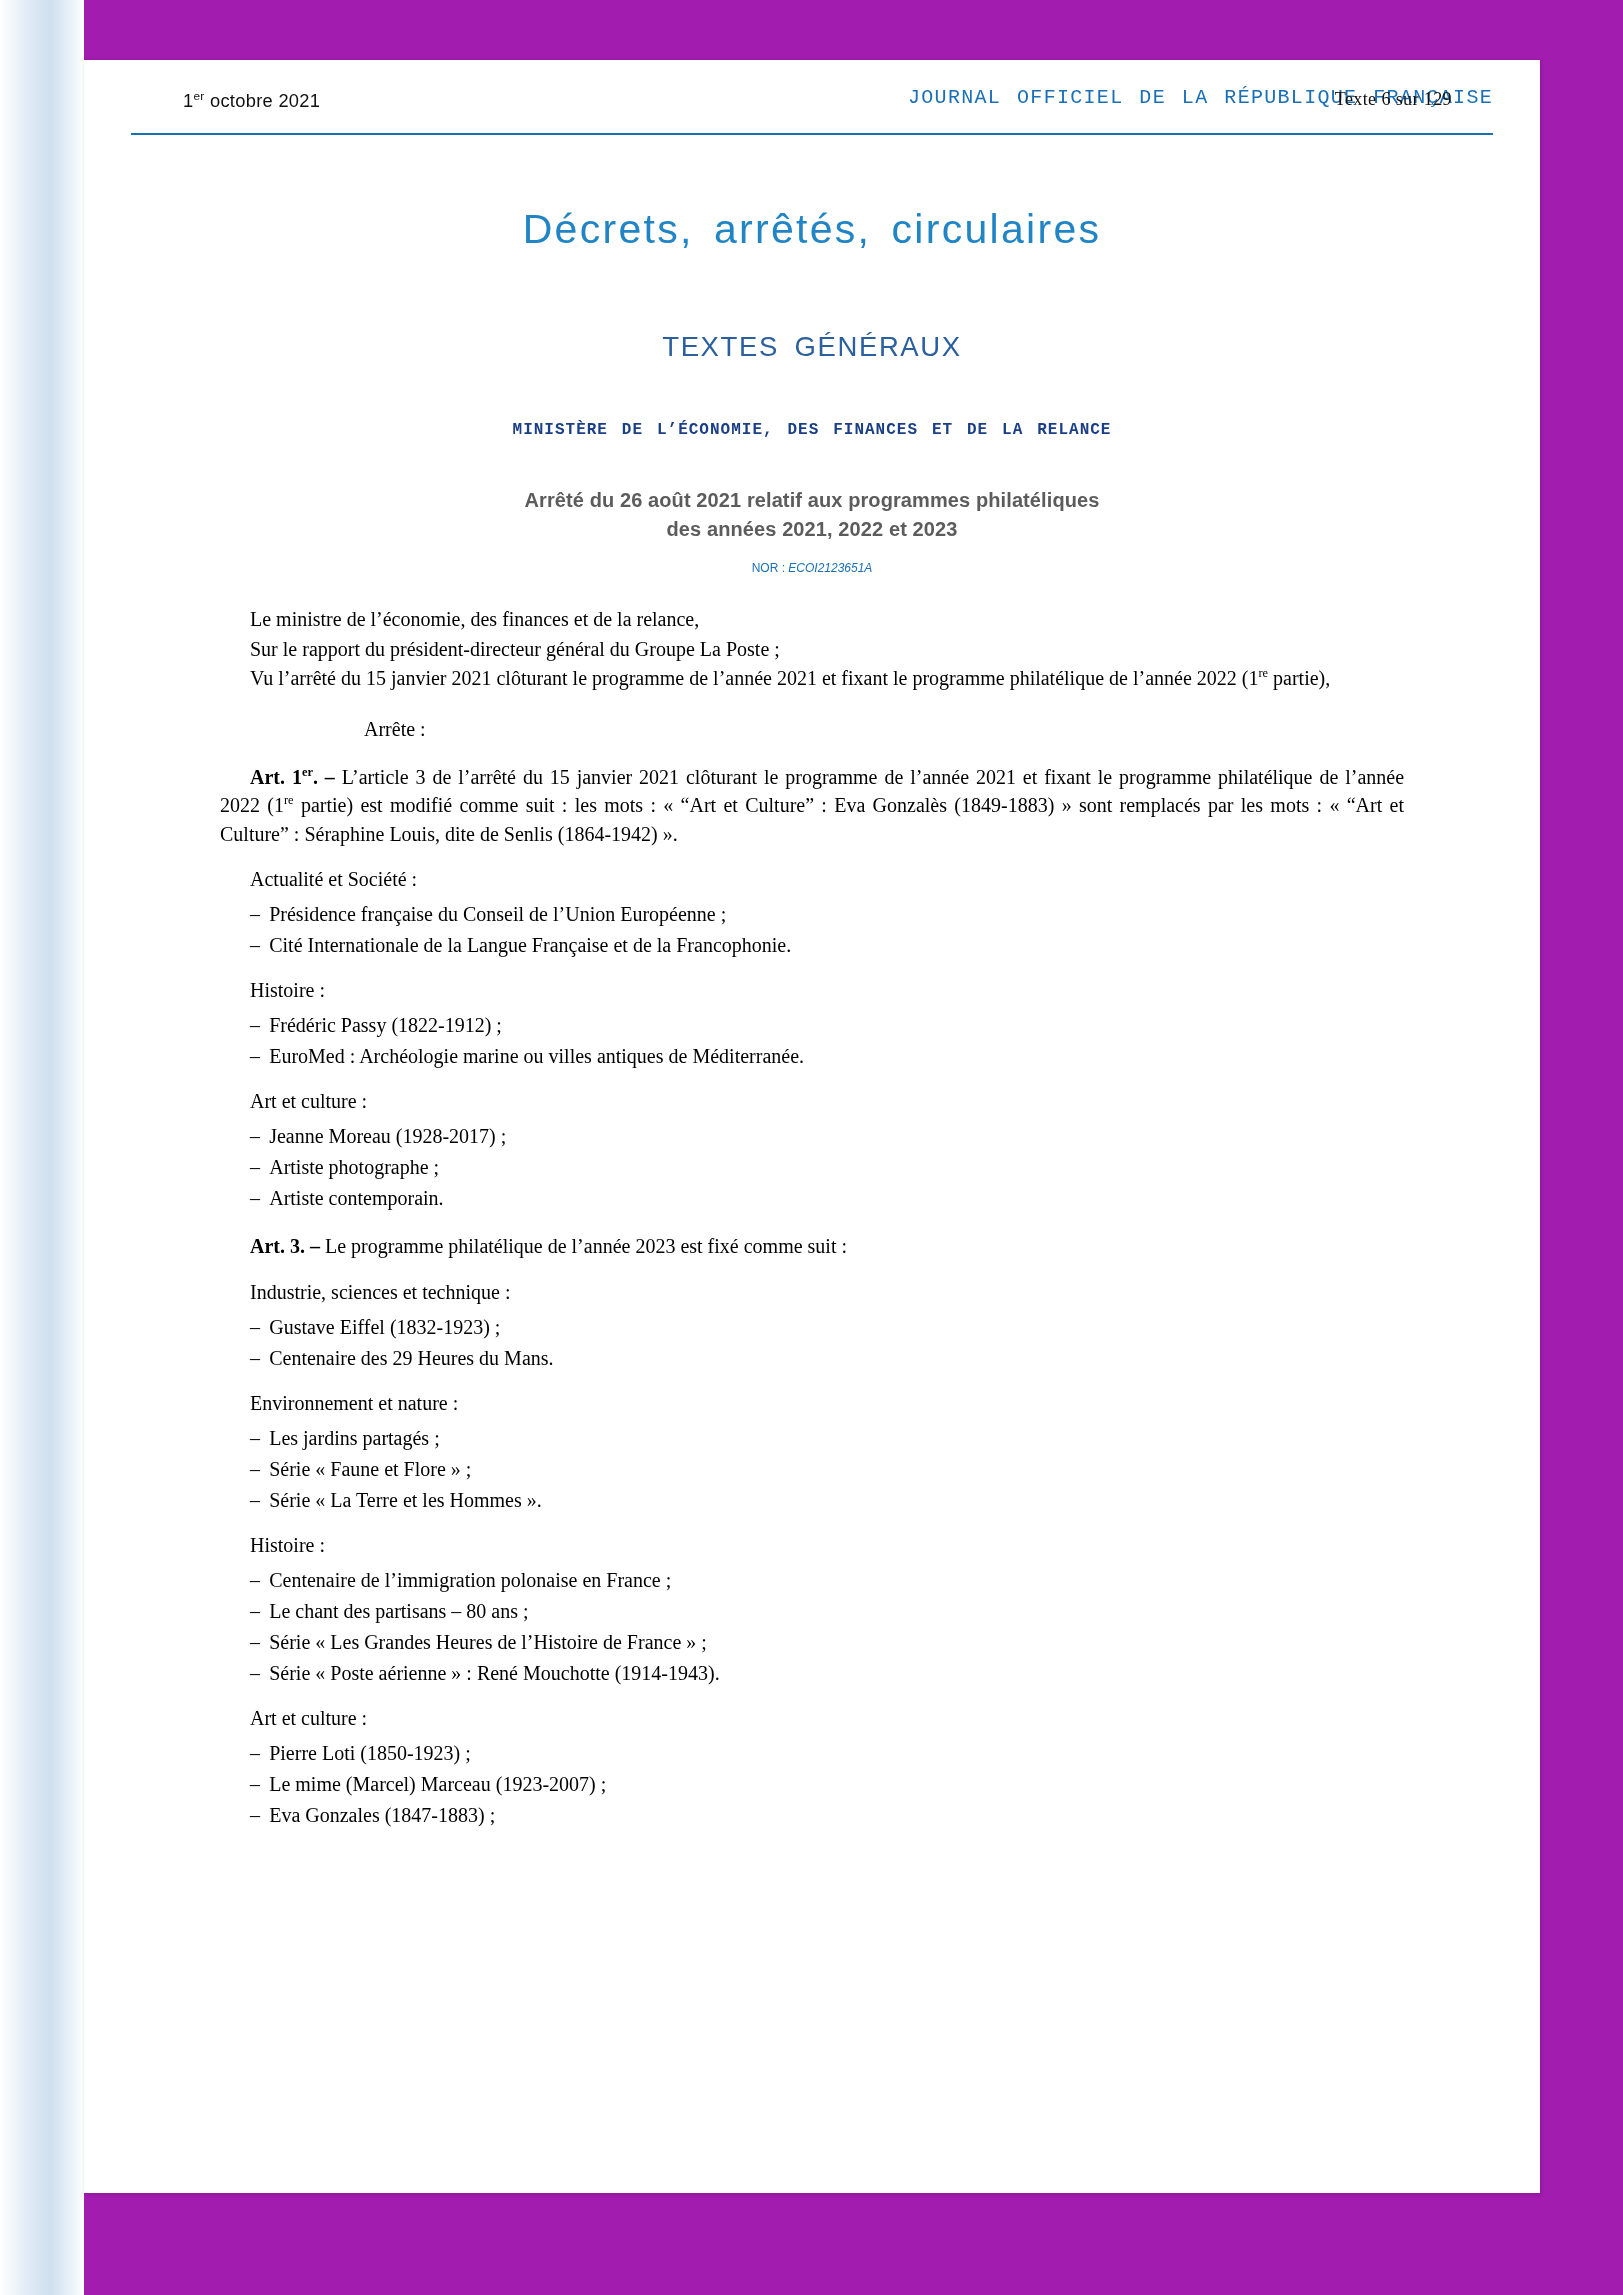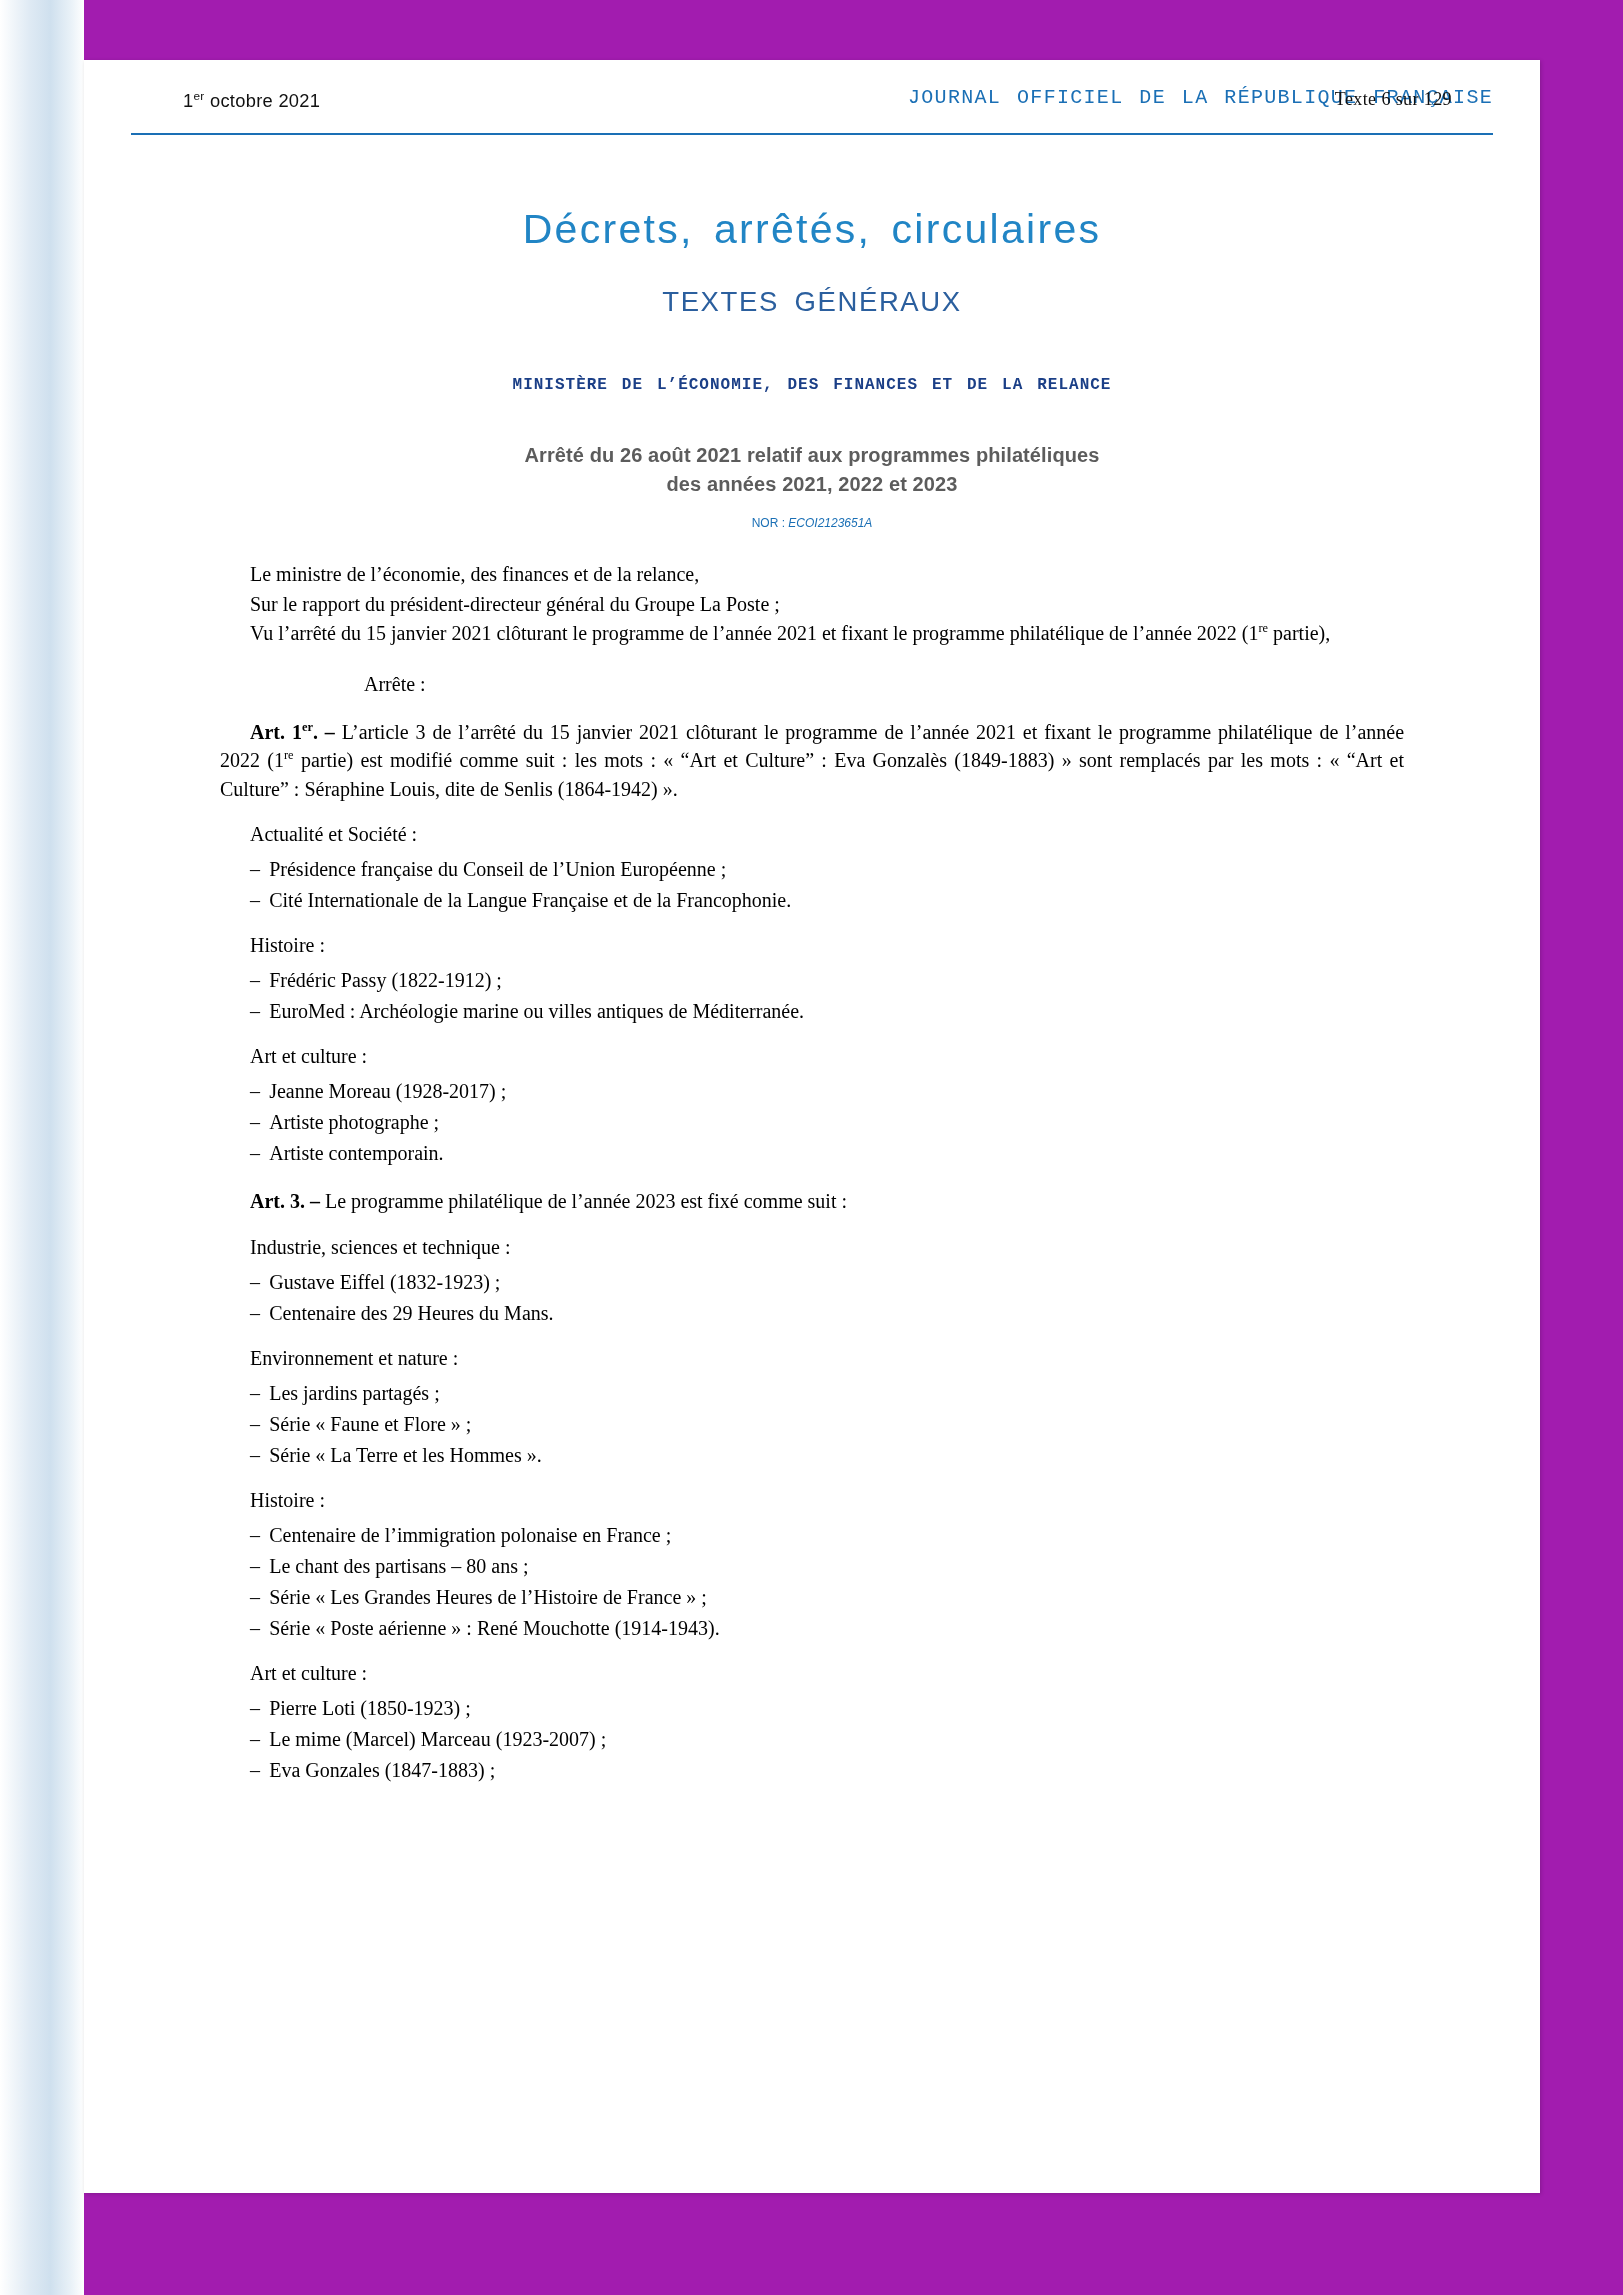--- a/index.html
+++ b/index.html
@@ -76,21 +76,21 @@
     margin-top: 71px;
     font-family: "Liberation Sans", sans-serif;
     font-size: 41px;
     color: #2185c5;
     letter-spacing: 2.3px;
     word-spacing: 6.5px;
     font-weight: 400;
   }
   .section-title {
     text-align: center;
-    margin-top: 33px;
+    margin-top: 78px;
     font-family: "Liberation Sans", sans-serif;
     font-size: 27.5px;
     color: #2b5f9e;
     letter-spacing: 1.6px;
     word-spacing: 6.5px;
     font-weight: 400;
   }
   .ministry {
     text-align: center;
     margin-top: 58px;

